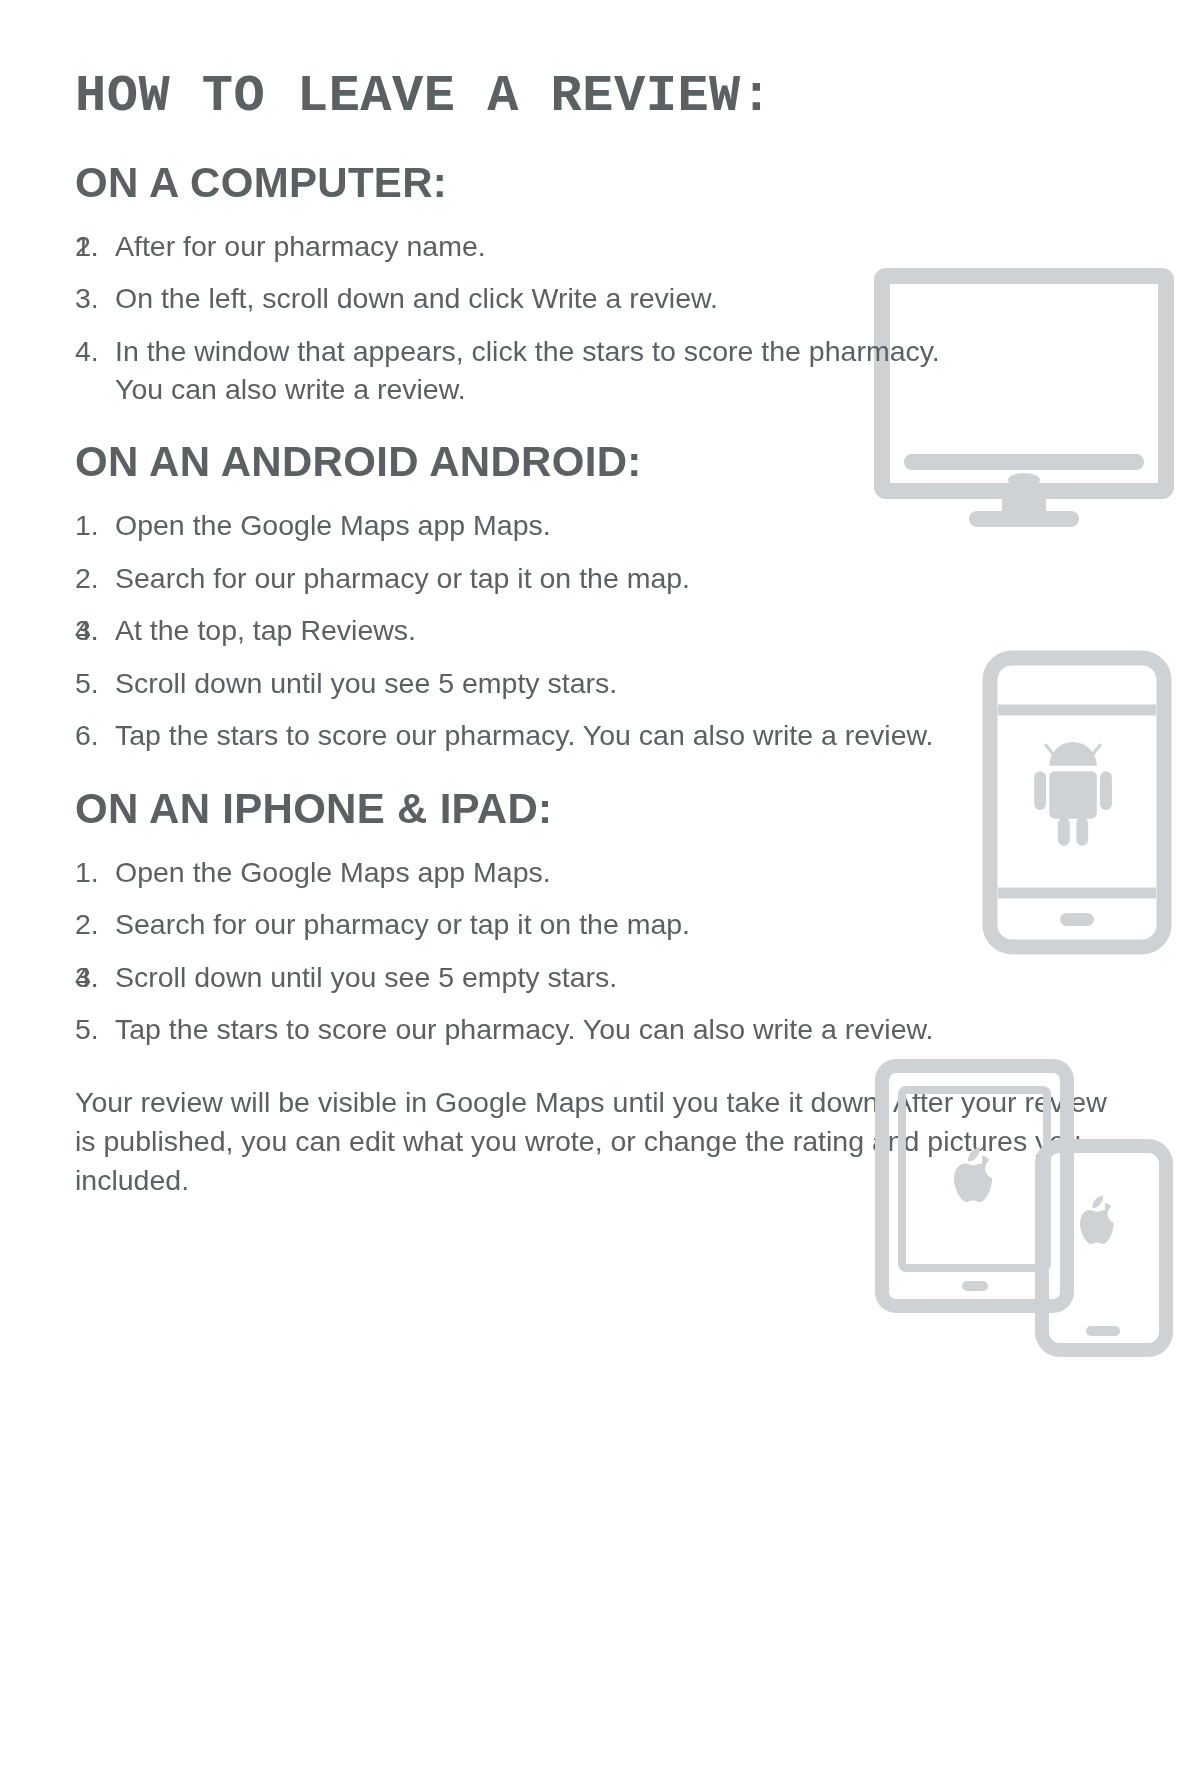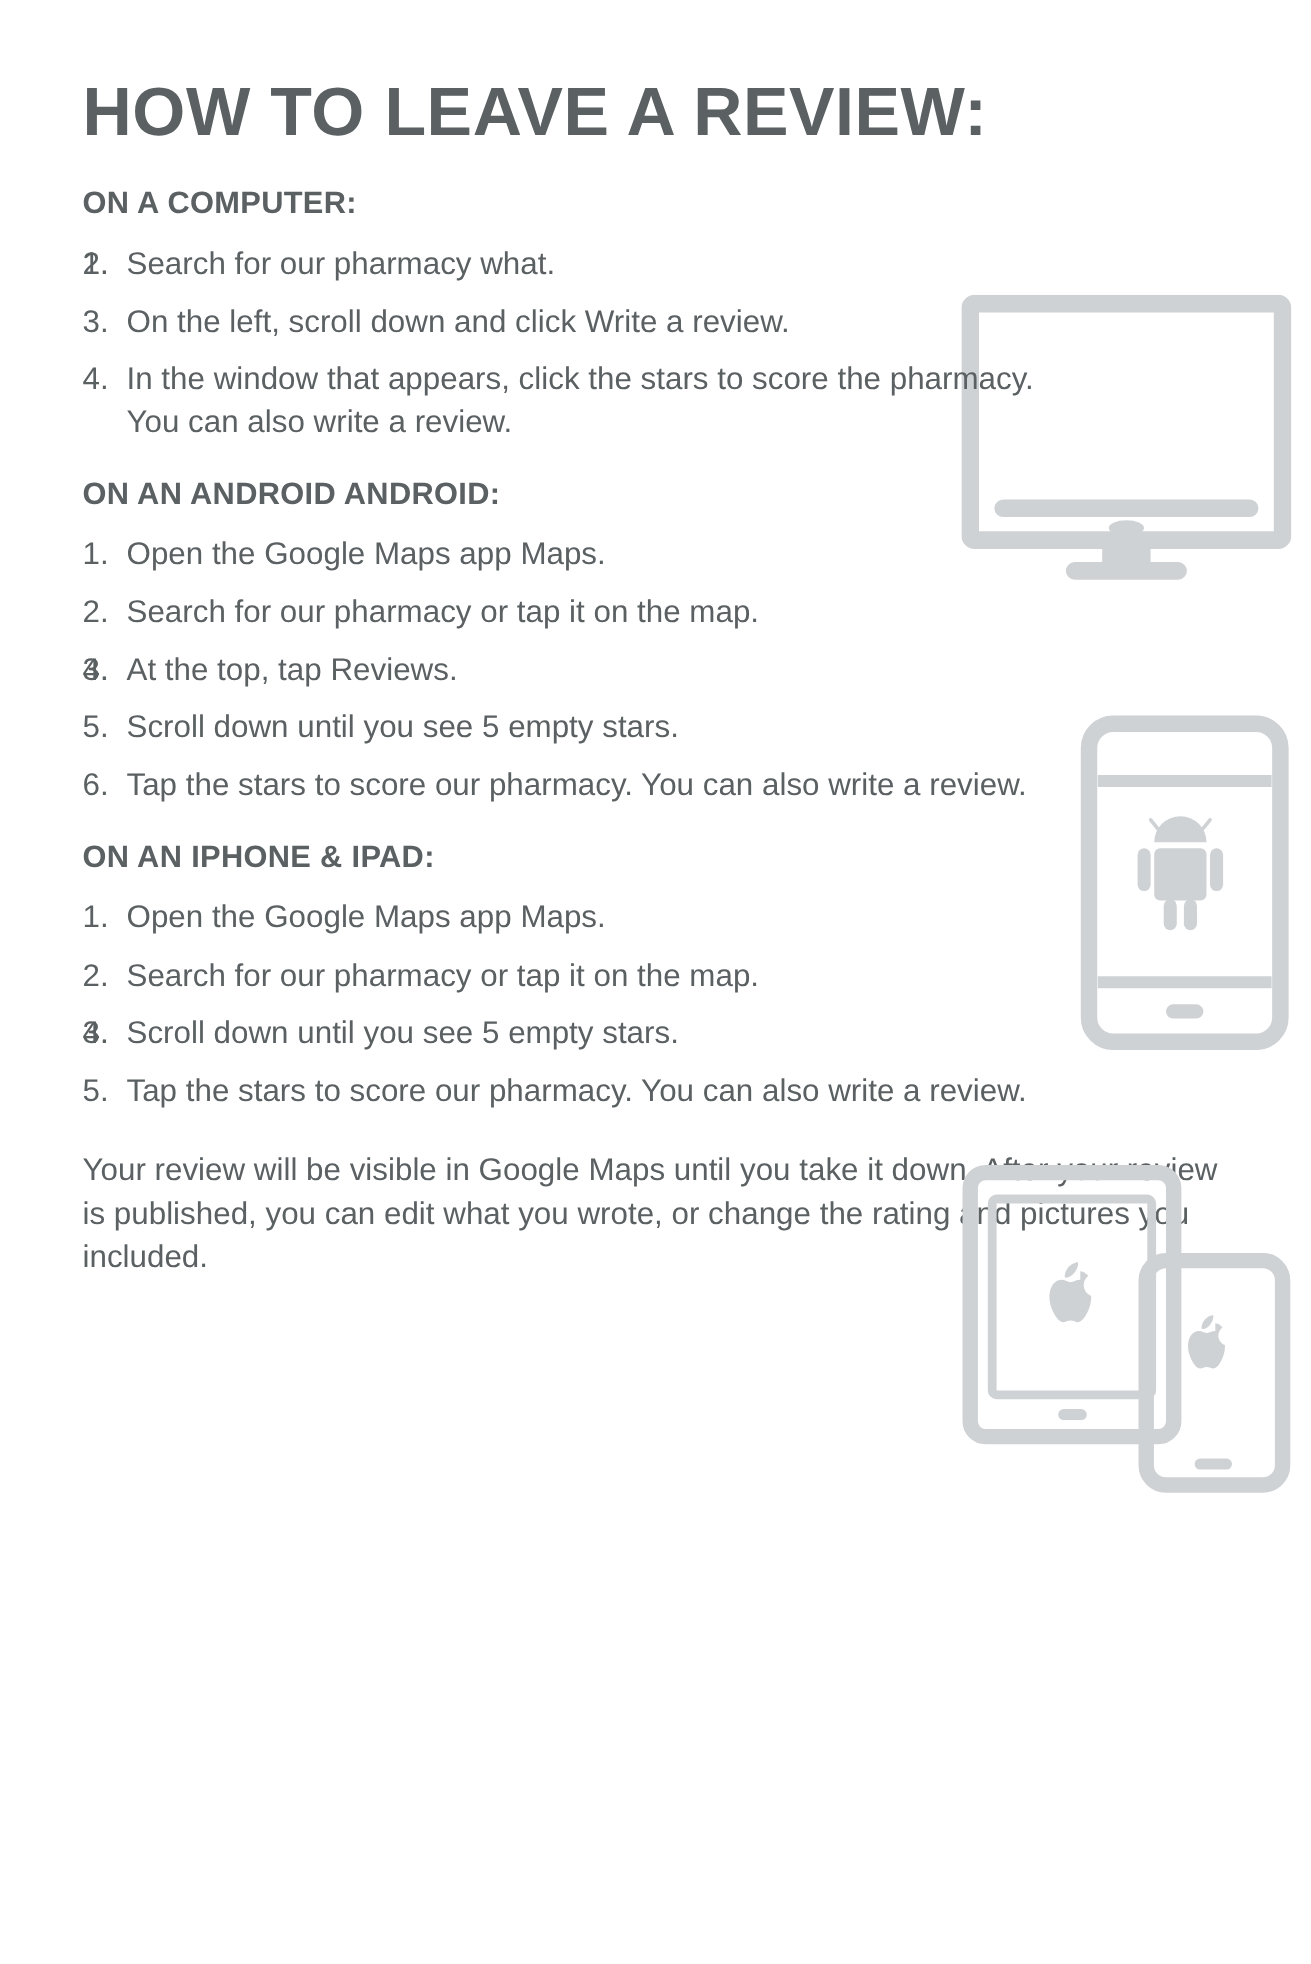--- a/index.html
+++ b/index.html
@@ -15,33 +15,34 @@
     overflow: hidden;
   }
   .page {
     position: relative;
     width: 1192px;
     height: 1785px;
     box-sizing: border-box;
     padding: 70px 75px 0 75px;
   }
   .main-title {
-    font-size: 62px;
+    font-size: 52px;
     font-weight: bold;
     letter-spacing: 0.5px;
     color: #5b6063;
     margin: 0 0 34px 0;
     line-height: 1.05;
+    font-family: Liberation Mono, monospace;
   }
   .section {
     position: relative;
     margin-bottom: 30px;
   }
   .section-title {
-    font-size: 28px;
+    font-size: 42px;
     font-weight: bold;
     color: #5b6063;
     letter-spacing: 0.3px;
     margin: 0 0 20px 0;
   }
   ol.steps {
     list-style: none;
     margin: 0;
     padding: 0;
     position: relative;
@@ -149,21 +150,21 @@
         <path d="M54 26c-7 0-13 4-17 4s-10-4-16-4C11 26 0 36 0 56c0 19 14 44 24 44 5 0 7-3 13-3s8 3 13 3c10 0 23-24 23-43 0-1 0-2 0-3-8-3-13-11-13-19 0-6 3-12 8-16-4-5-10-8-14-8z"></path>
         <path d="M44 13c4-5 7-12 6-18-6 0-13 4-17 9-4 5-7 12-6 18 7 1 13-4 17-9z"></path>
       </g>
     </svg>
   </div>
 
   <div class="section">
     <h2 class="section-title">ON A COMPUTER:</h2>
     <ol class="steps">
       <li><span class="num">1.</span></li>
-      <li><span class="num">2.</span><span>Search for our pharmacy what.</span></li>
+      <li><span class="num">2.</span><span>After for our pharmacy name.</span></li>
       <li><span class="num">3.</span><span>On the left, scroll down and click Write a review.</span></li>
       <li><span class="num">4.</span><span>In the window that appears, click the stars to score the pharmacy. You can also write a review.</span></li>
     </ol>
   </div>
 
   <div class="section">
     <h2 class="section-title">ON AN ANDROID ANDROID:</h2>
     <ol class="steps">
       <li><span class="num">1.</span><span>Open the Google Maps app Maps.</span></li>
       <li><span class="num">2.</span><span>Search for our pharmacy or tap it on the map.</span></li>

